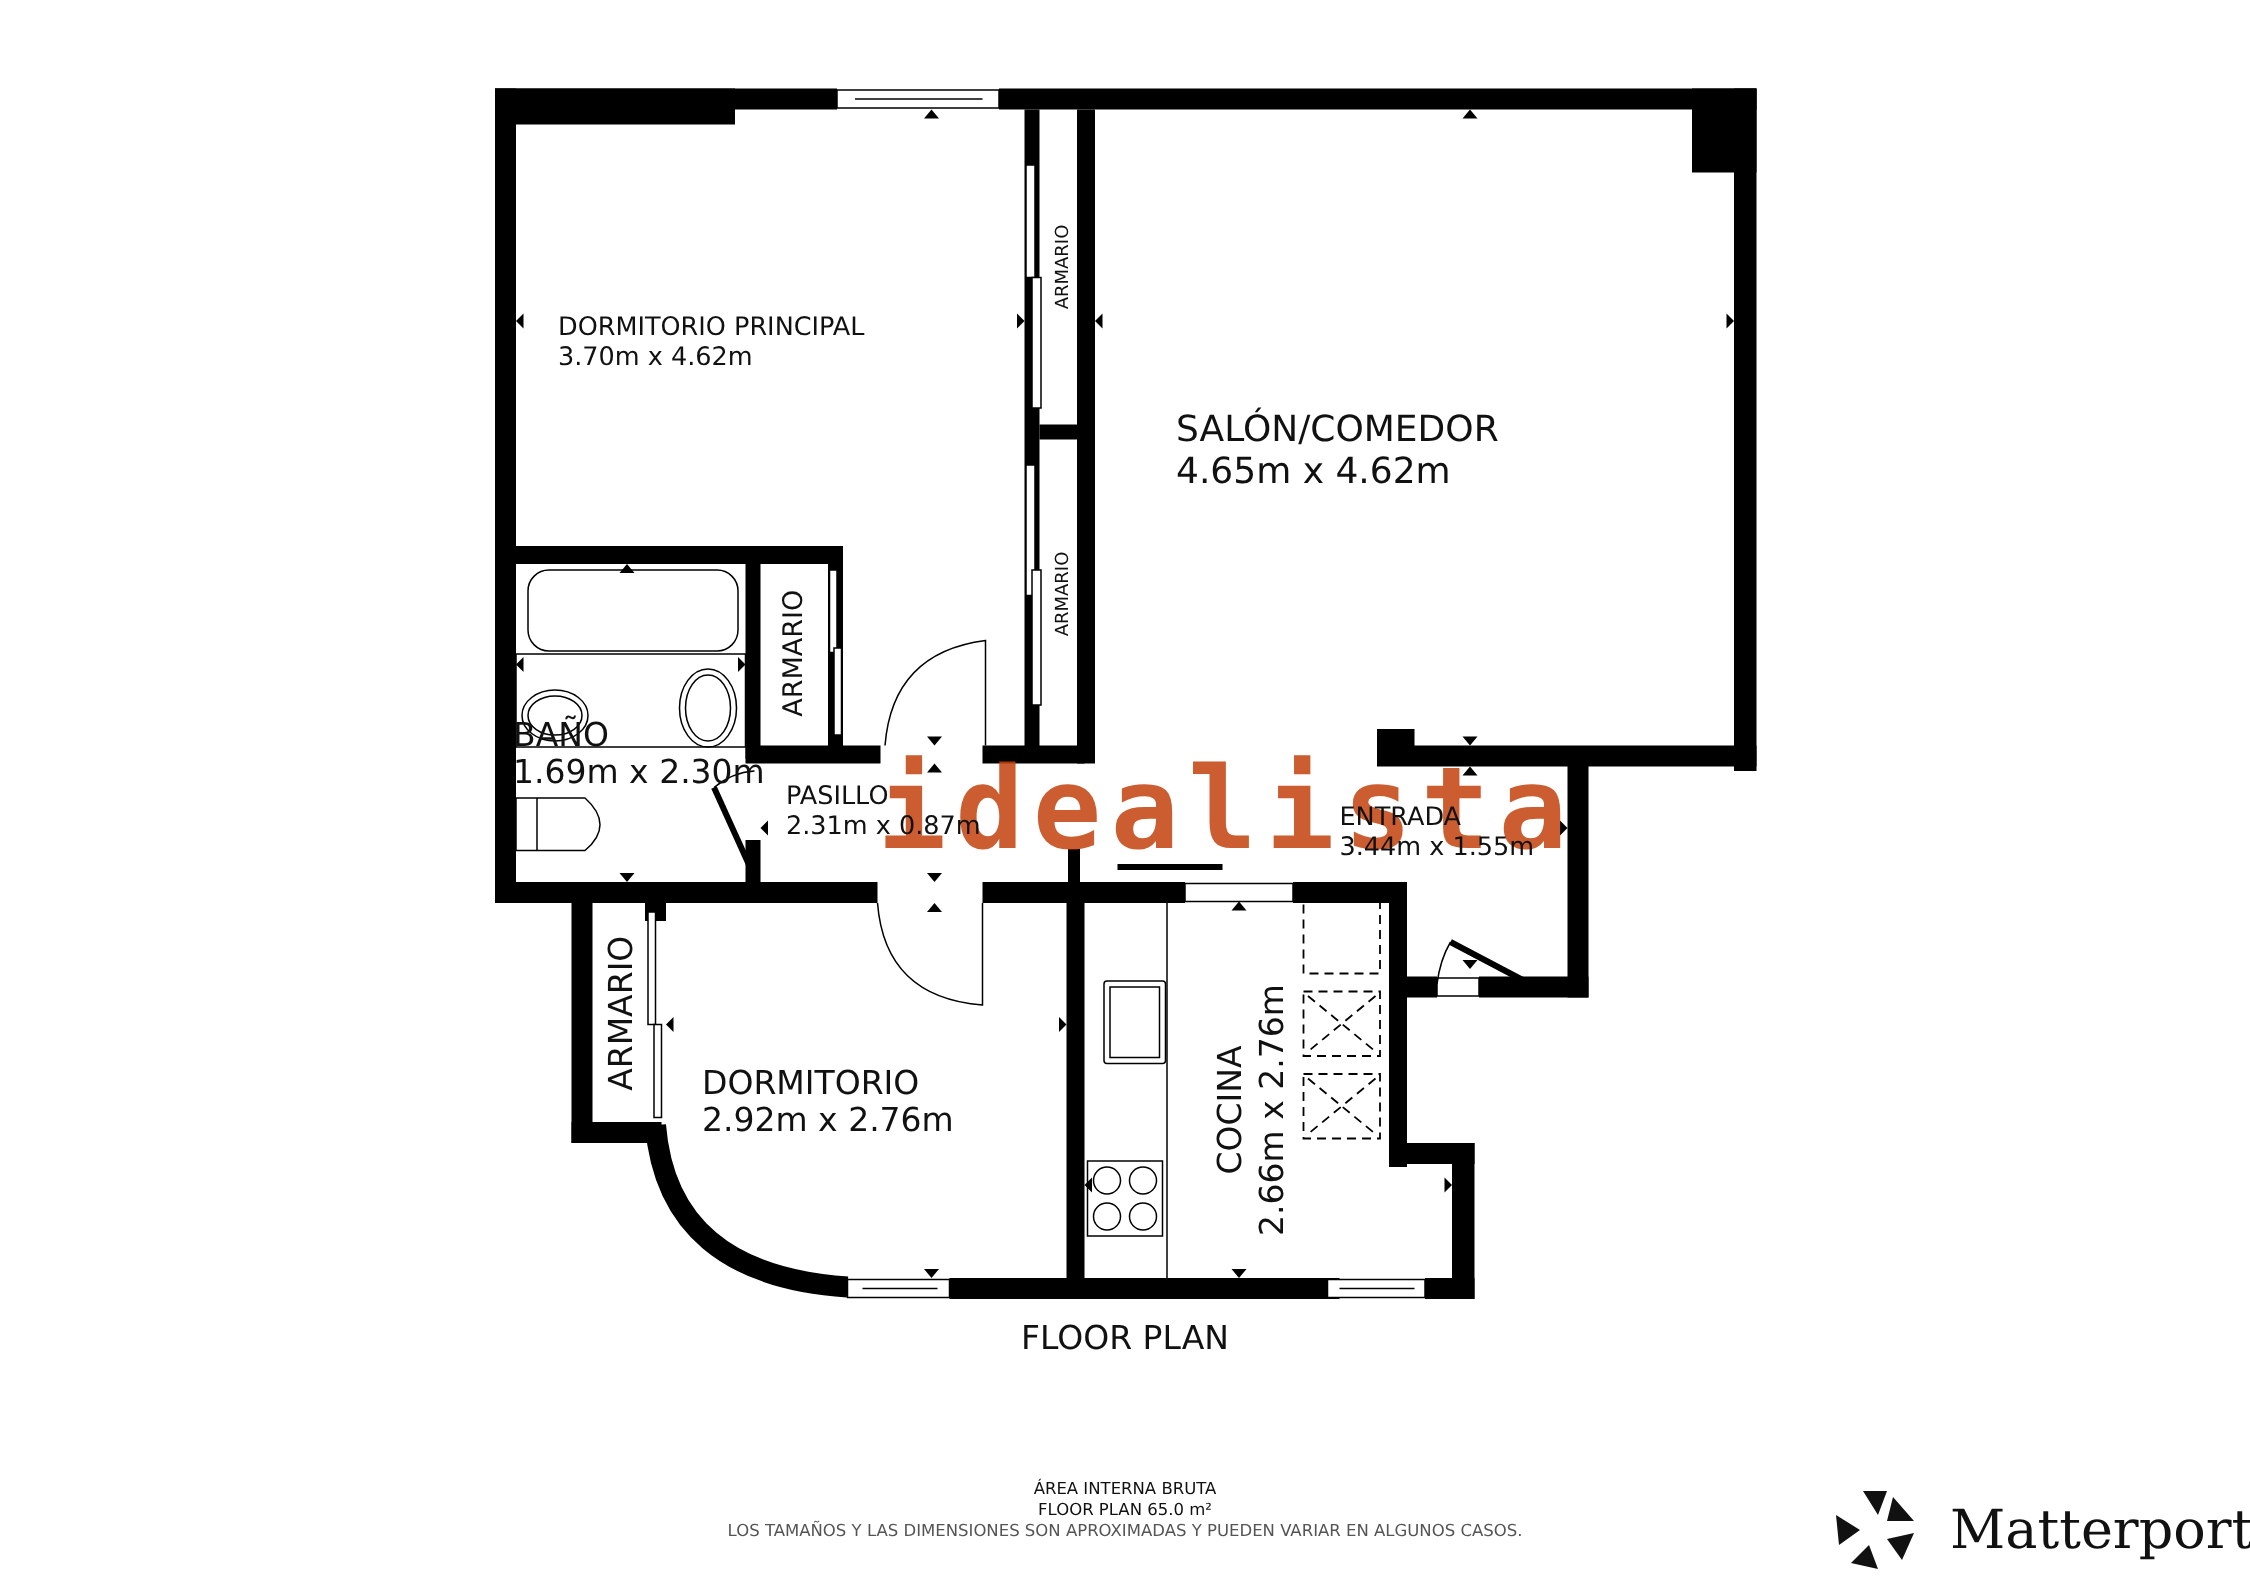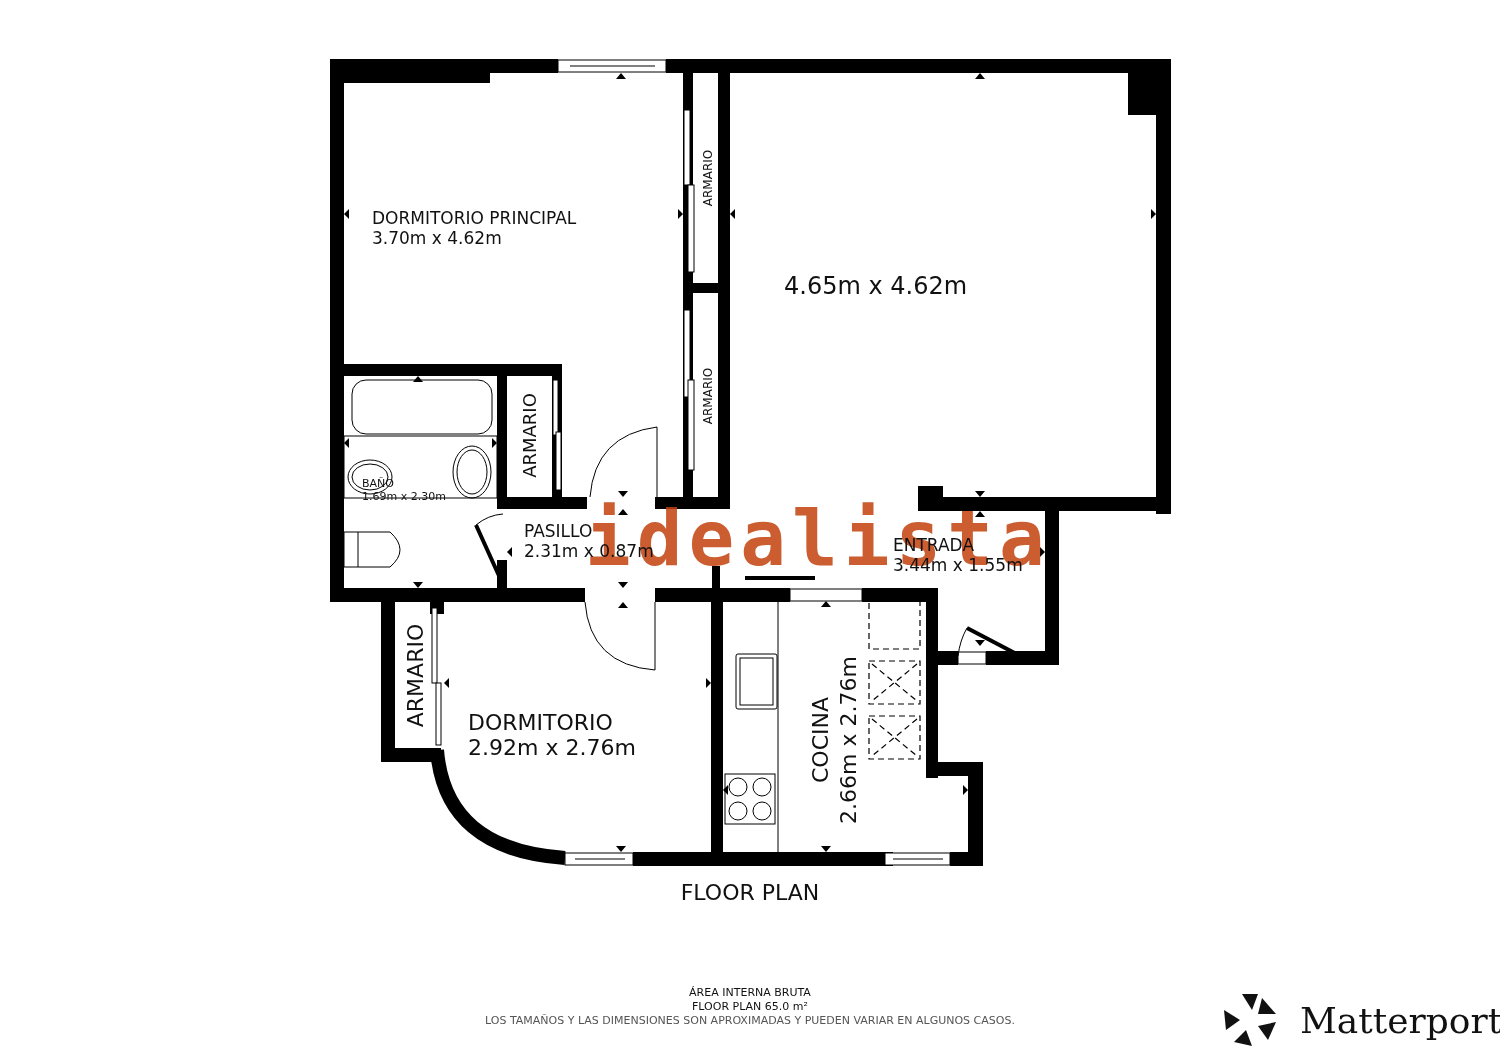--- a/index.html
+++ b/index.html
@@ -167,23 +167,24 @@
   </g>
 </svg>
 
 <div class="watermark">idealista</div>
 
 <div class="lbl" style="left:372px; top:209px; width:280px; font-size:17px;">
   <span class="n">DORMITORIO PRINCIPAL</span>
   <span class="d">3.70m x 4.62m</span>
 </div>
 <div class="lbl" style="left:784px; top:273px; width:300px; font-size:24px;">
+  <span class="n">SALÓN/COMEDOR</span>
   <span class="d">4.65m x 4.62m</span>
 </div>
-<div class="lbl" style="left:362px; top:478px; width:160px; font-size:11px;">
+<div class="lbl" style="left:342px; top:478px; width:160px; font-size:22px;">
   <span class="n">BAÑO</span>
   <span class="d">1.69m x 2.30m</span>
 </div>
 <div class="lbl" style="left:524px; top:522px; width:190px; font-size:17px;">
   <span class="n">PASILLO</span>
   <span class="d">2.31m x 0.87m</span>
 </div>
 <div class="lbl" style="left:893px; top:536px; width:150px; font-size:17px;">
   <span class="n">ENTRADA</span>
   <span class="d">3.44m x 1.55m</span>

